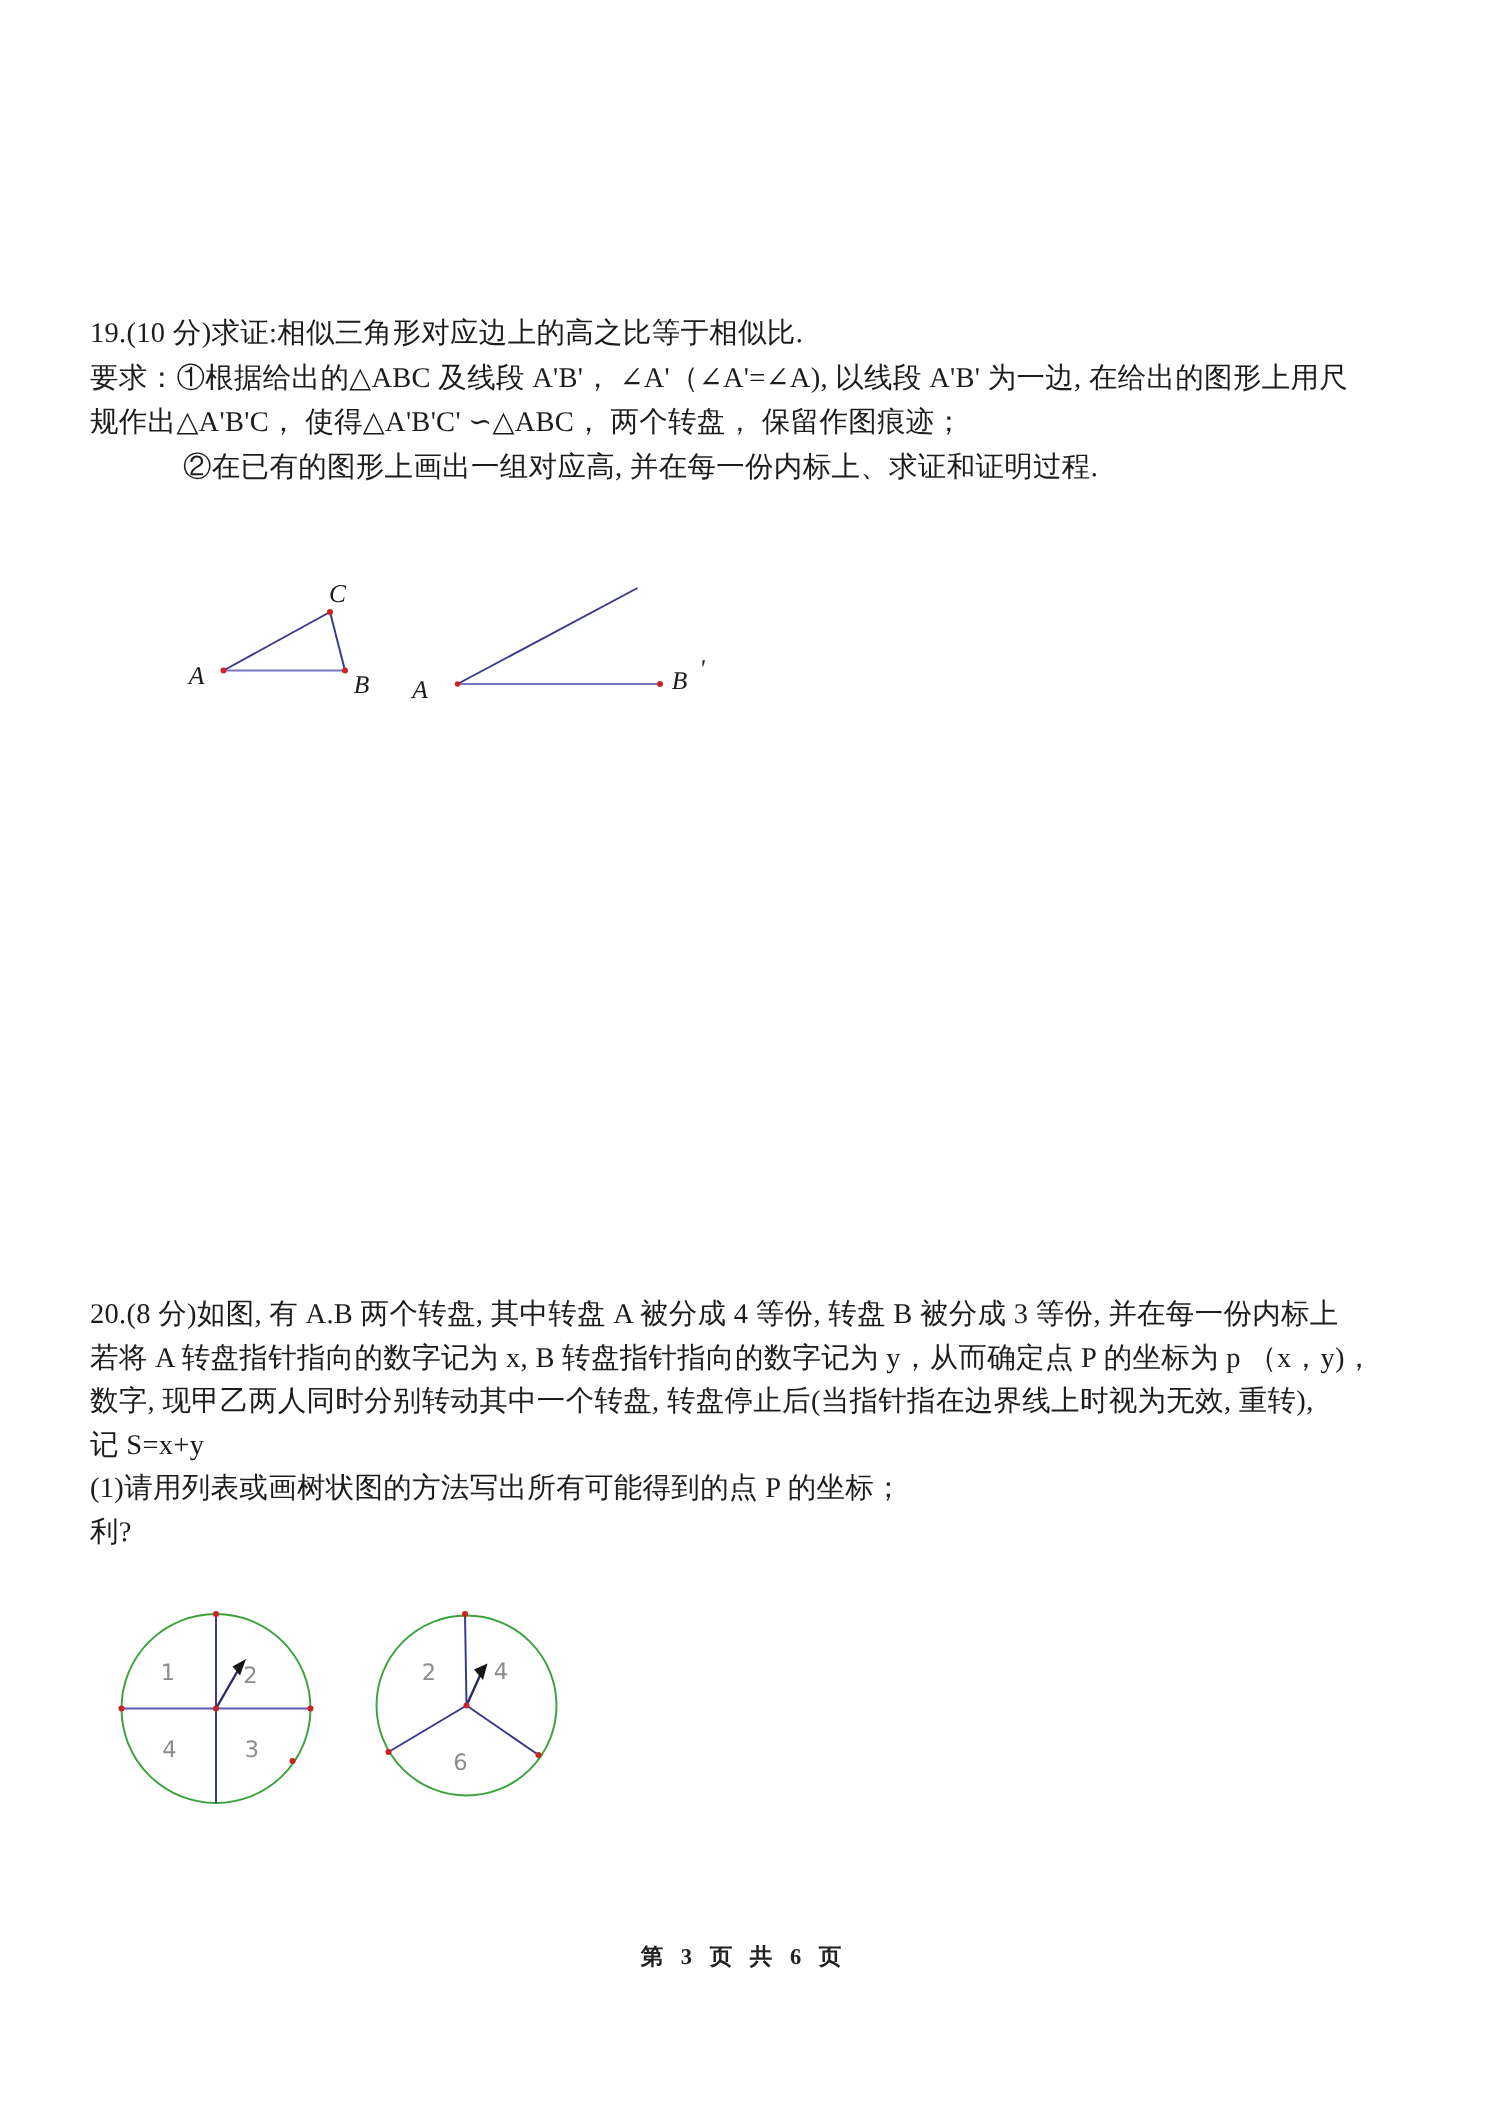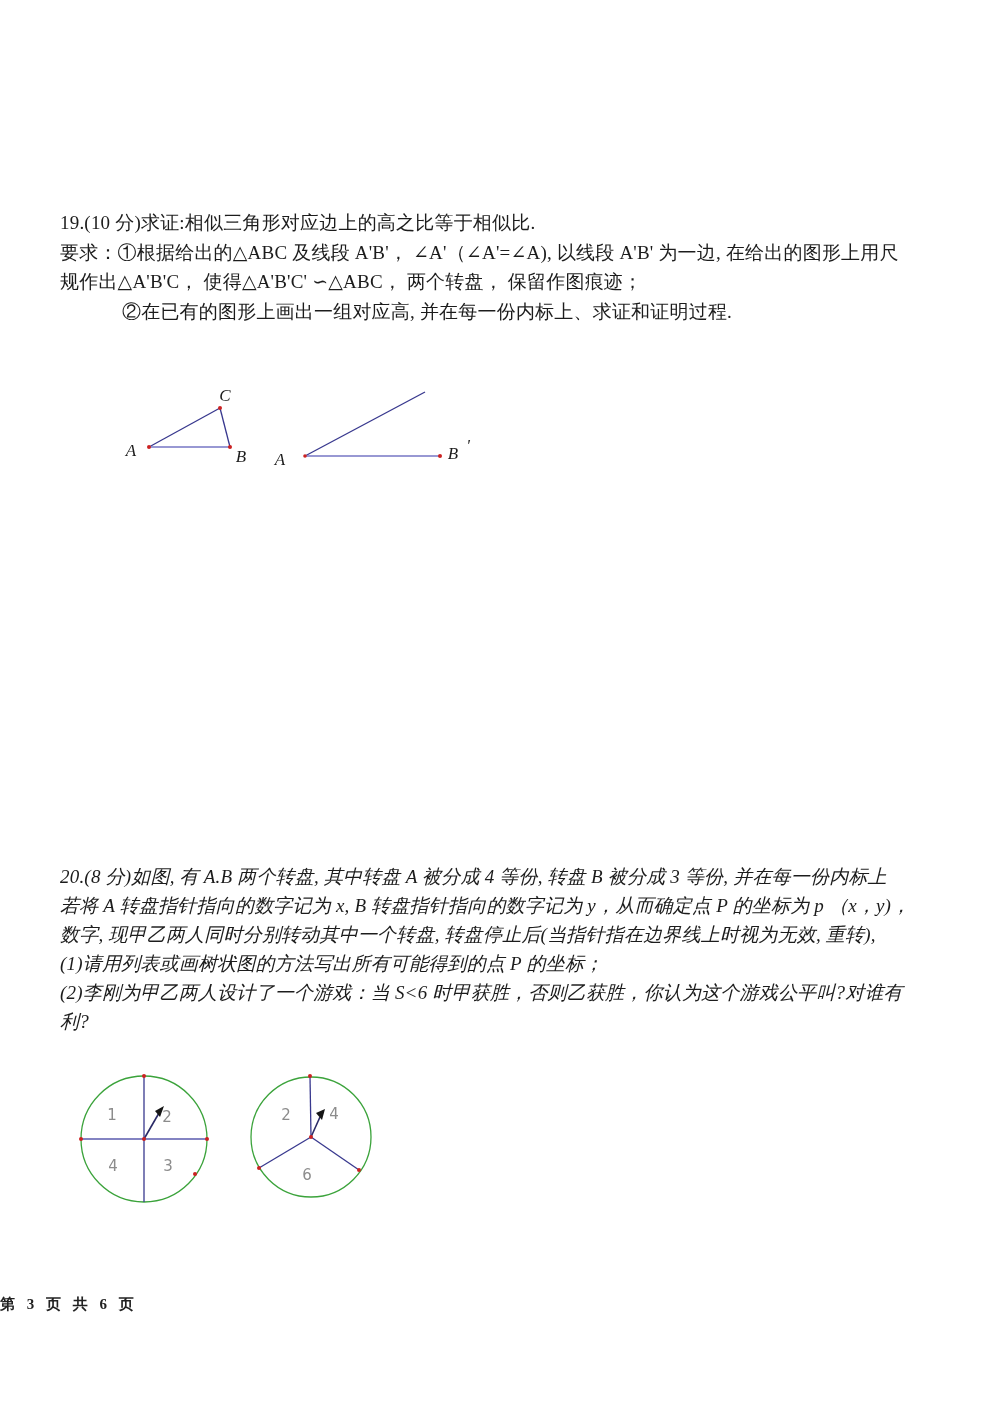--- a/index.html
+++ b/index.html
@@ -17,20 +17,21 @@
     line-height:29.5px;
     white-space:nowrap;
     letter-spacing:0.2px;
   }
   .tline.indent{padding-left:62px;}
   .q20 .tline{line-height:29px;}
   .figure{position:absolute;}
   .footer{
     position:absolute;
     top:1295px;left:0;width:100%;
+    text-align:center;
     font-size:15px;
     font-weight:600;
     letter-spacing:4px;
     color:#222;
   }
   svg text.lbl{
     font-family:"Liberation Serif","DejaVu Serif",serif;
     font-style:italic;
     font-size:17px;
     fill:#1c1c1c;
@@ -73,26 +74,26 @@
         <line x1="207" y1="90" x2="342" y2="90" stroke="#7676c4" stroke-width="1.4"></line>
         <circle cx="207" cy="90" r="1.8" fill="#cc2222"></circle>
         <circle cx="342" cy="90" r="2" fill="#cc2222"></circle>
         <text class="lbl" x="182" y="99" text-anchor="middle">A</text>
         <text class="lbl" x="355" y="93" text-anchor="middle">B</text>
         <text class="lbl" x="370" y="85" text-anchor="middle">'</text>
       </g>
     </svg>
   </div>
 
-  <div class="tblock q20" style="top:862px;font-style:italic;">
+  <div class="tblock q20" style="top:862px;">
     <div class="tline">20.(8 分)如图, 有 A.B 两个转盘, 其中转盘 A 被分成 4 等份, 转盘 B 被分成 3 等份, 并在每一份内标上</div>
     <div class="tline">若将 A 转盘指针指向的数字记为 x, B 转盘指针指向的数字记为 y，从而确定点 P 的坐标为 p （x，y)，</div>
     <div class="tline">数字, 现甲乙两人同时分别转动其中一个转盘, 转盘停止后(当指针指在边界线上时视为无效, 重转),</div>
+    <div class="tline">记 S=x+y</div>
     <div class="tline">(1)请用列表或画树状图的方法写出所有可能得到的点 P 的坐标；</div>
-    <div class="tline">(2)李刚为甲乙两人设计了一个游戏：当 S&lt;6 时甲获胜，否则乙获胜，你认为这个游戏公平叫?对谁有</div>
     <div class="tline">利?</div>
   </div>
 
   <div class="figure" style="left:60px;top:1060px;">
     <svg width="345" height="160" viewBox="0 0 345 160">
 
       <g>
         <circle cx="84" cy="79" r="63" fill="none" stroke="#3ba33b" stroke-width="1.3"></circle>
         <line x1="84" y1="16" x2="84" y2="142" stroke="#38388e" stroke-width="1.3"></line>
         <line x1="21" y1="79" x2="147" y2="79" stroke="#5a5aae" stroke-width="1.3"></line>

